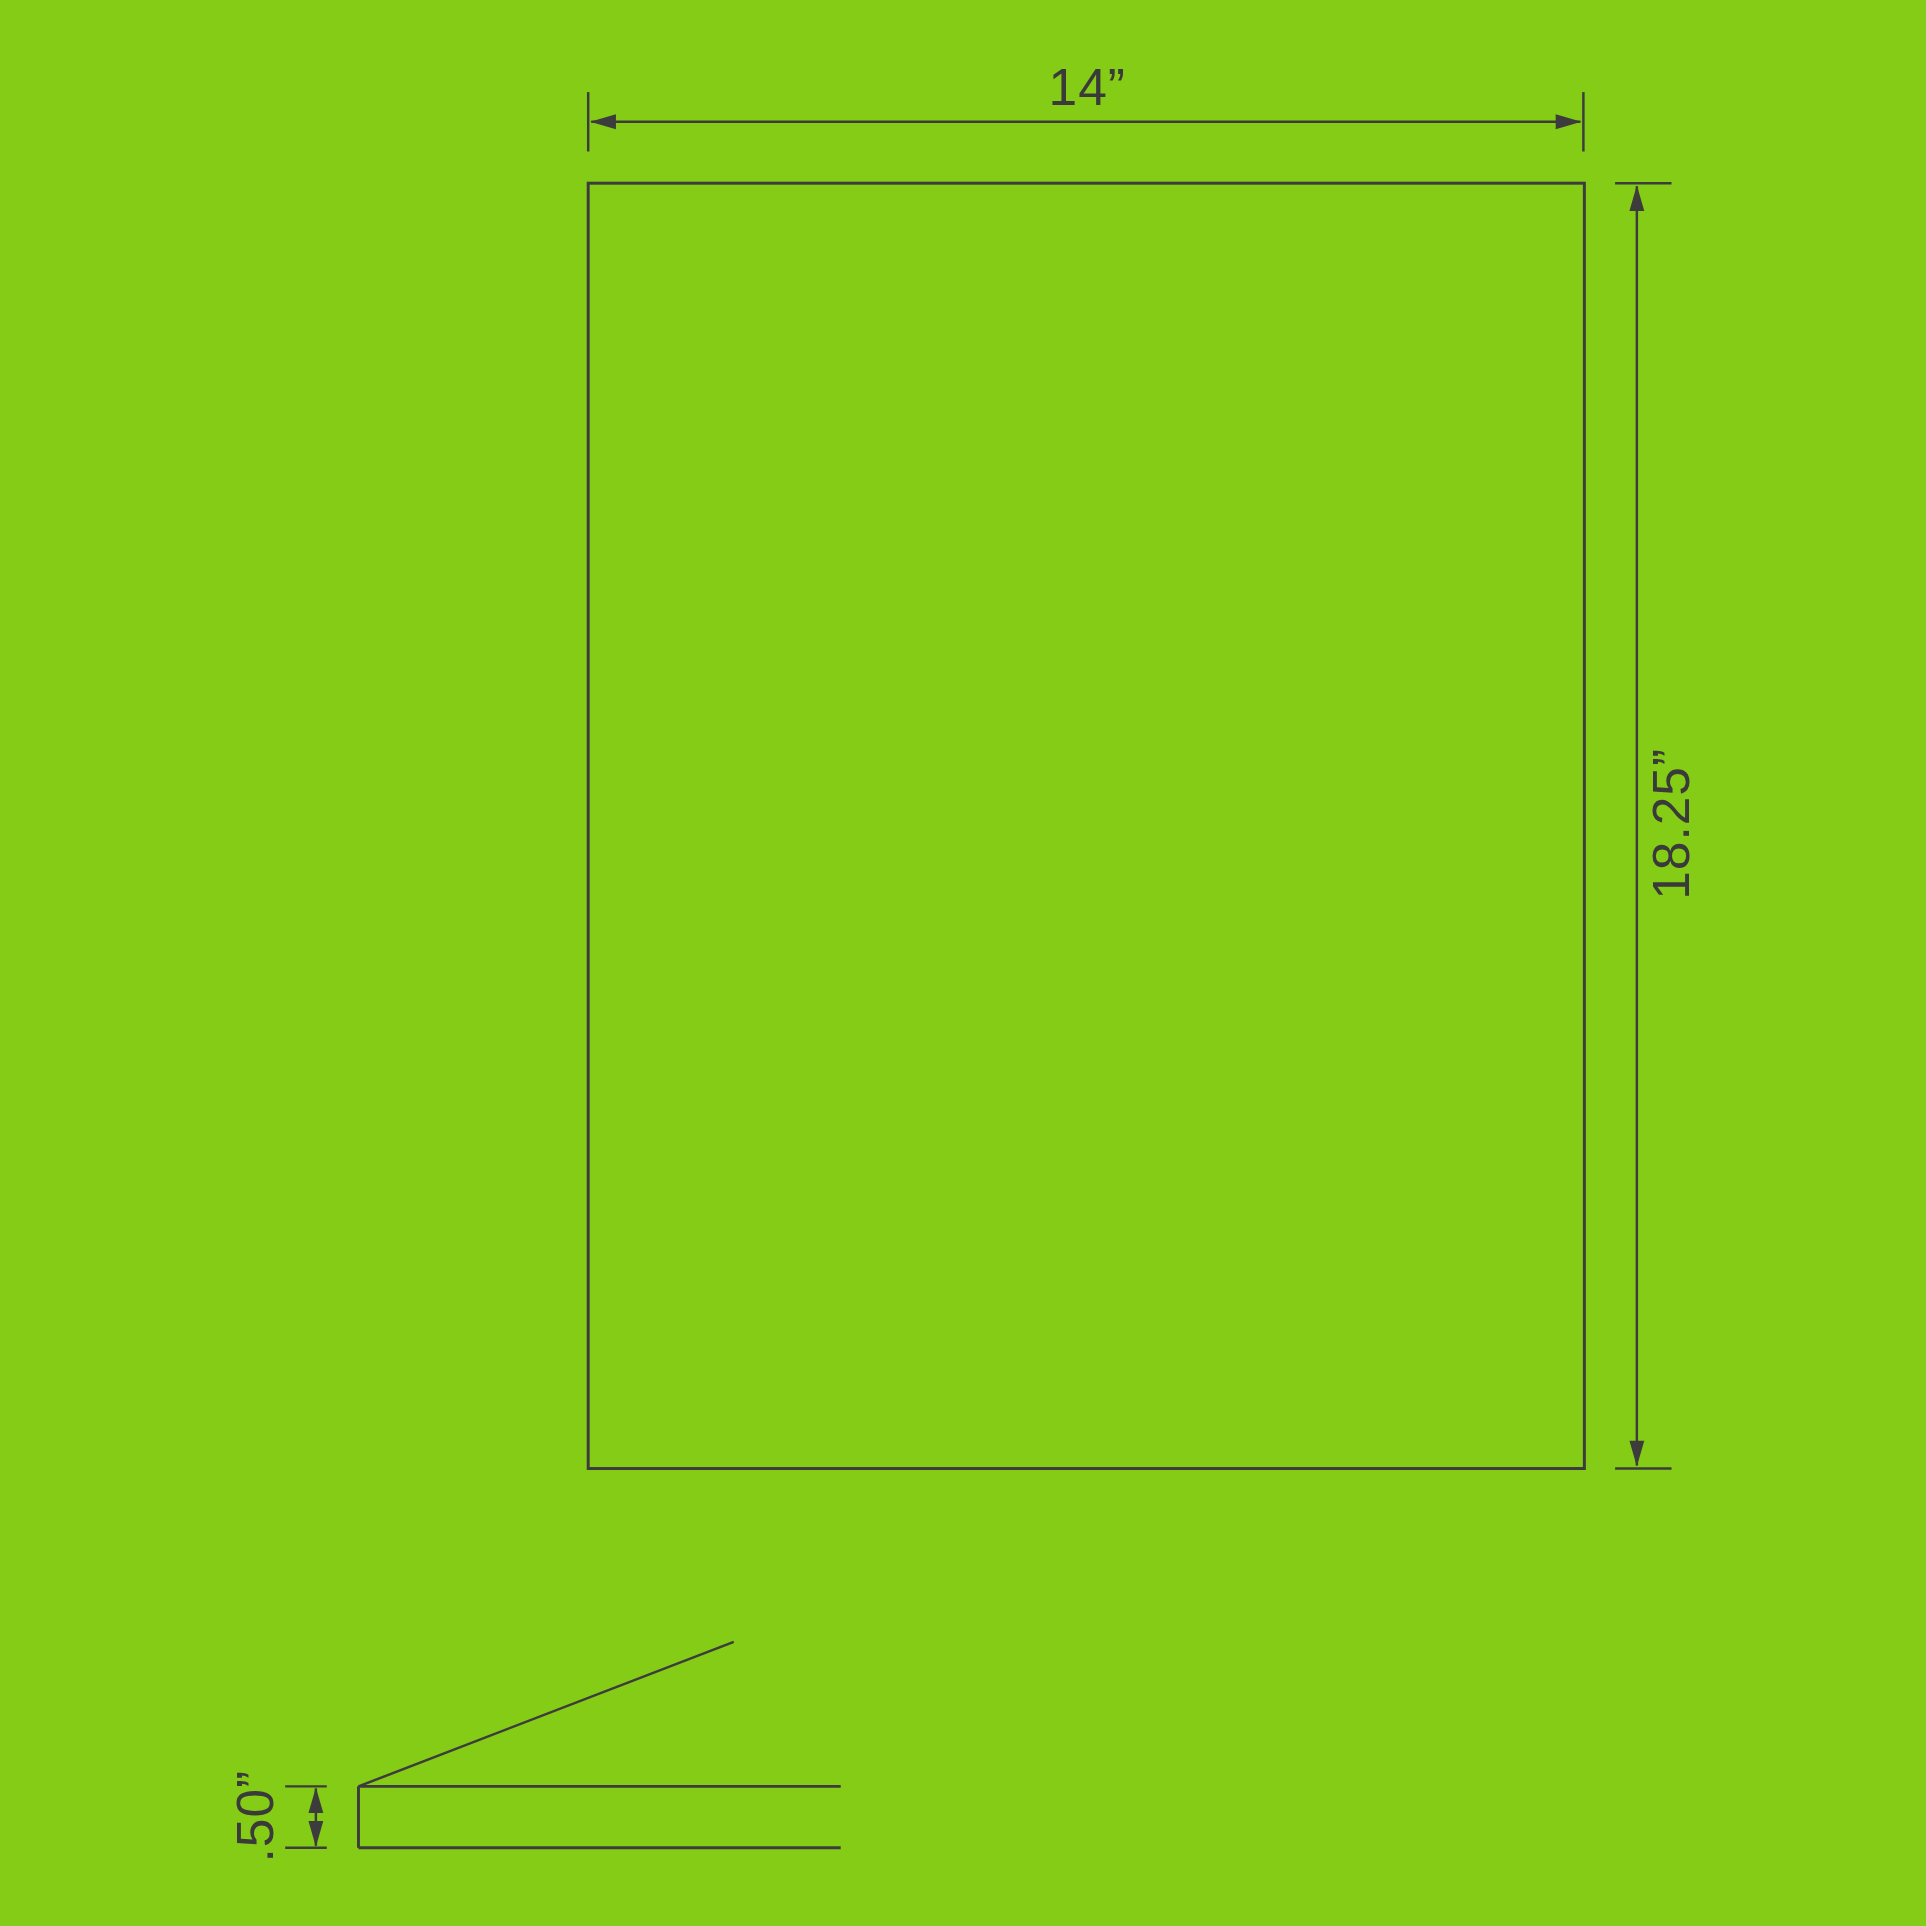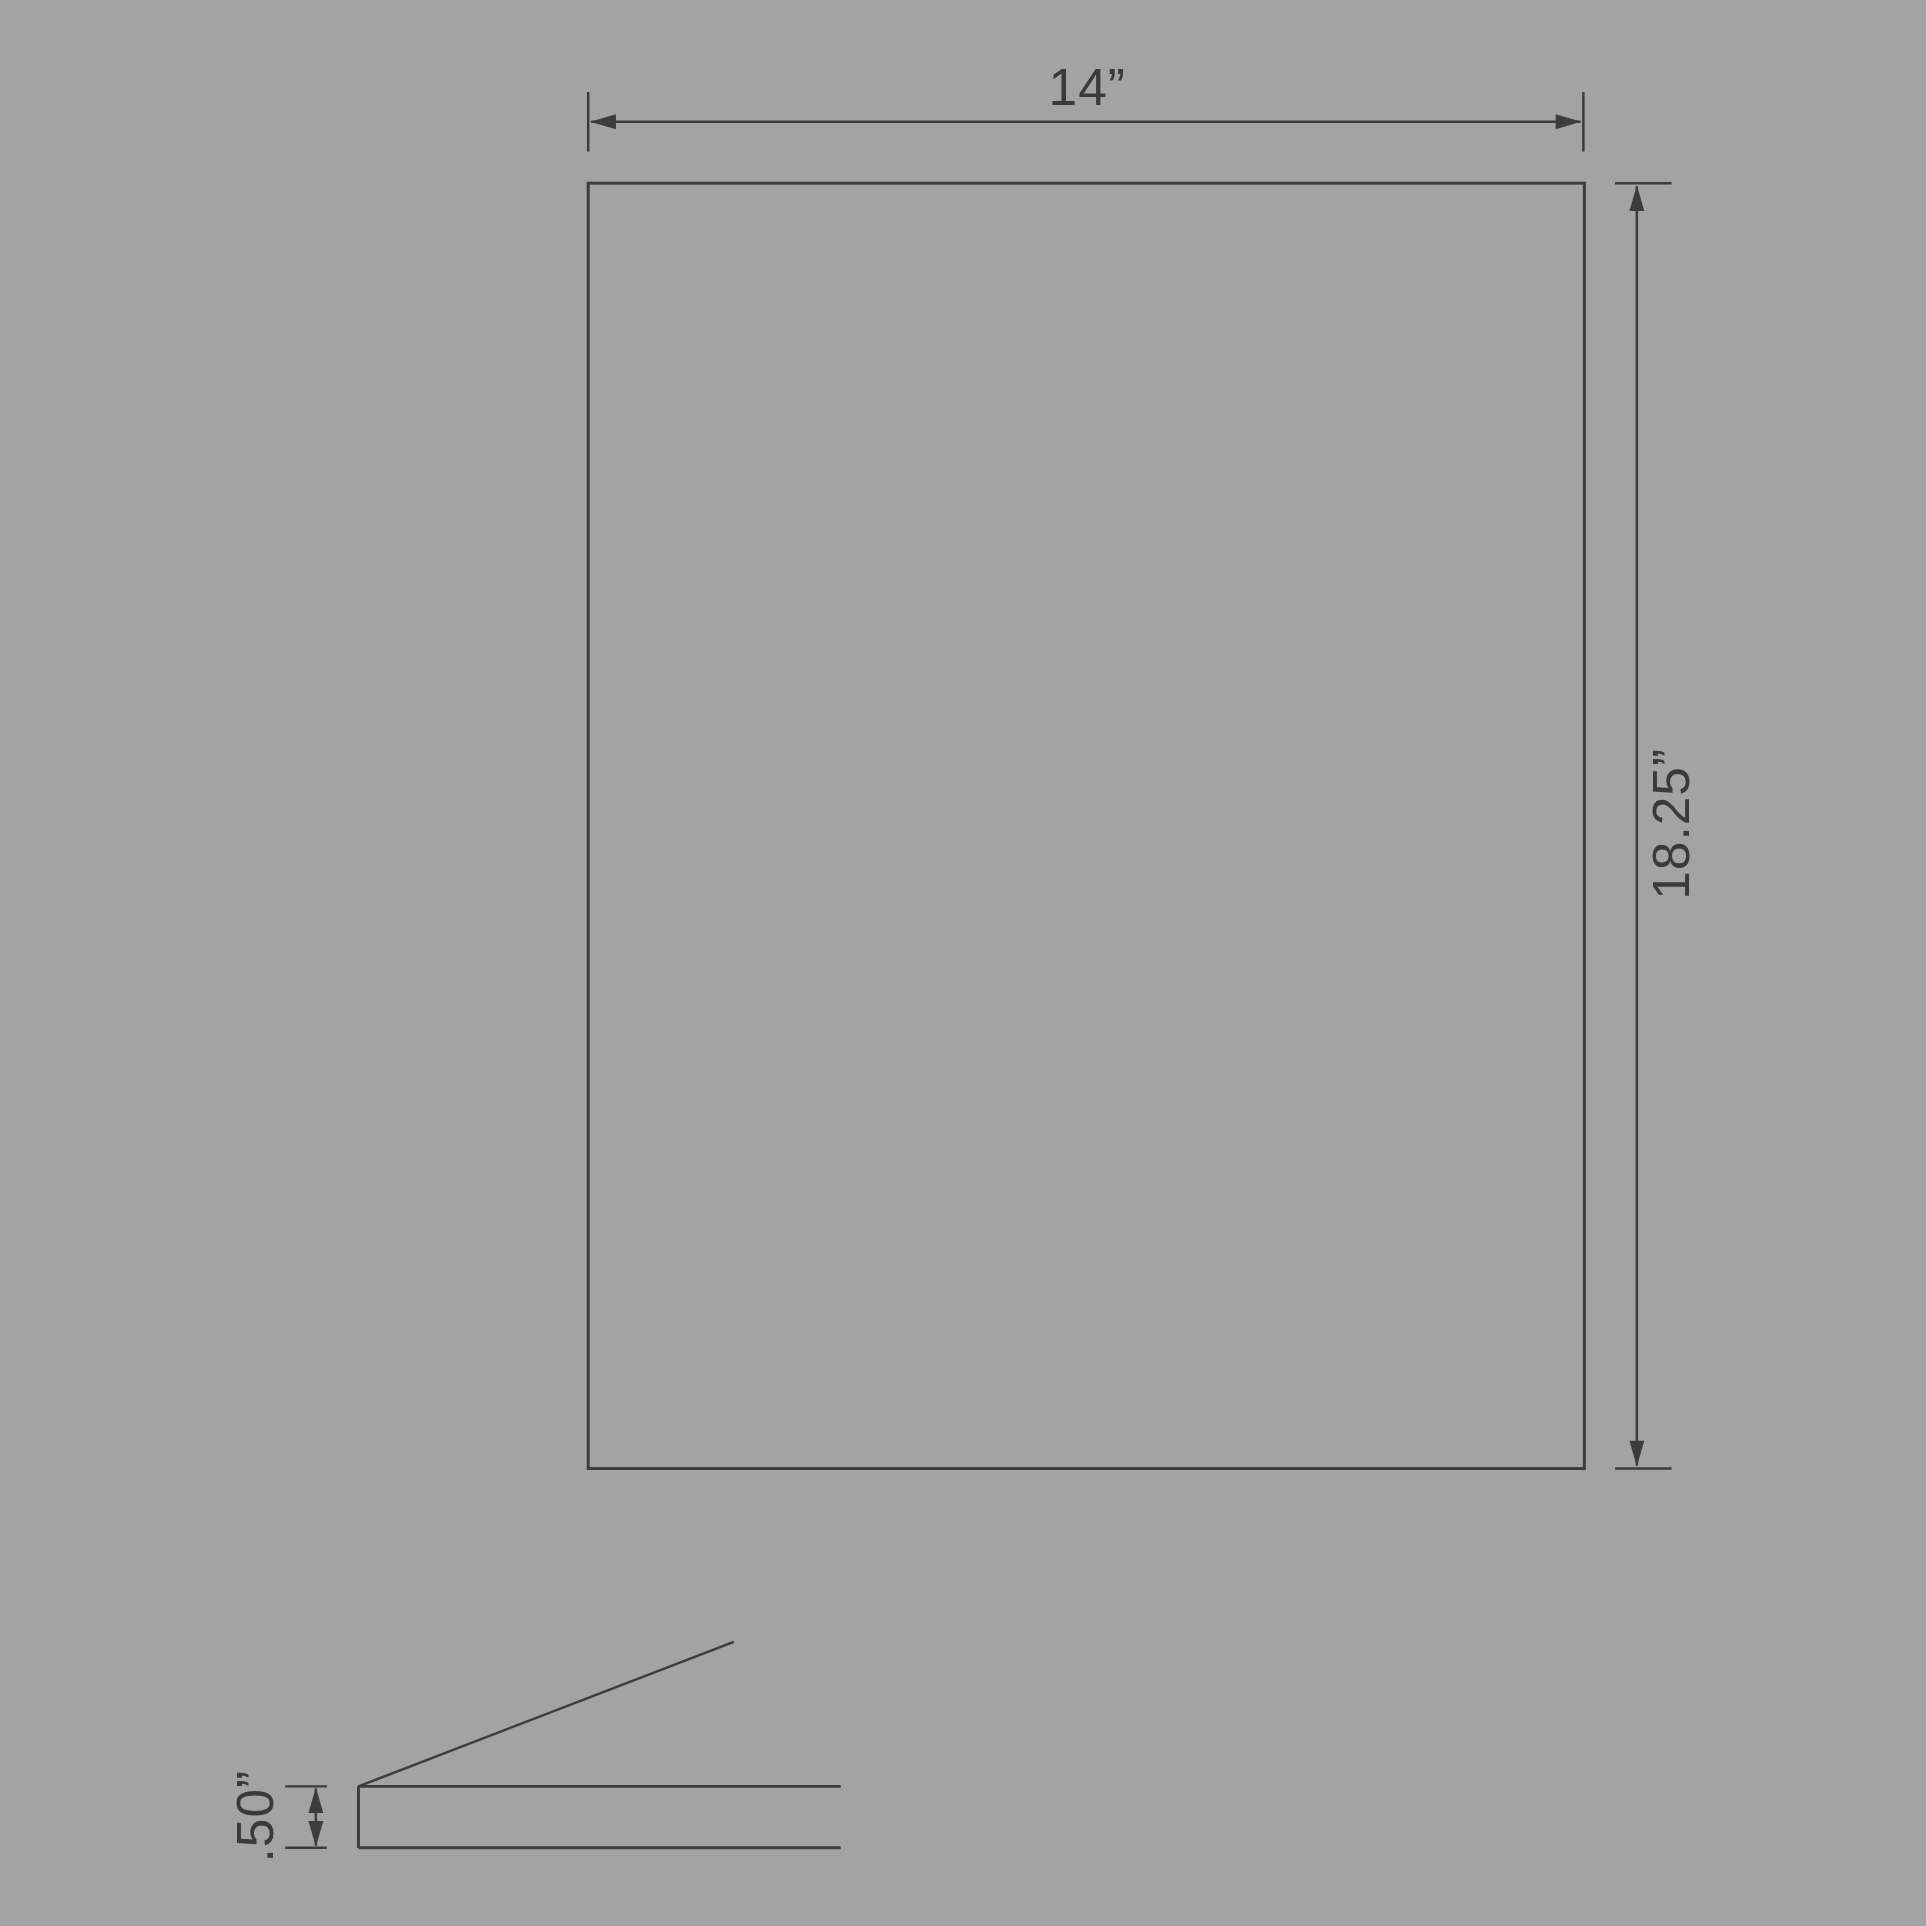--- a/index.html
+++ b/index.html
@@ -4,21 +4,21 @@
 <style>
   html, body {
     margin: 0;
     padding: 0;
     background: #ffffff;
   }
   .canvas {
     position: relative;
     width: 1927px;
     height: 1927px;
-    background: #a3a3a3;
+    background: #84cc16;
     overflow: hidden;
   }
   svg.drawing {
     position: absolute;
     left: 0;
     top: 0;
     width: 1927px;
     height: 1927px;
     display: block;
   }

